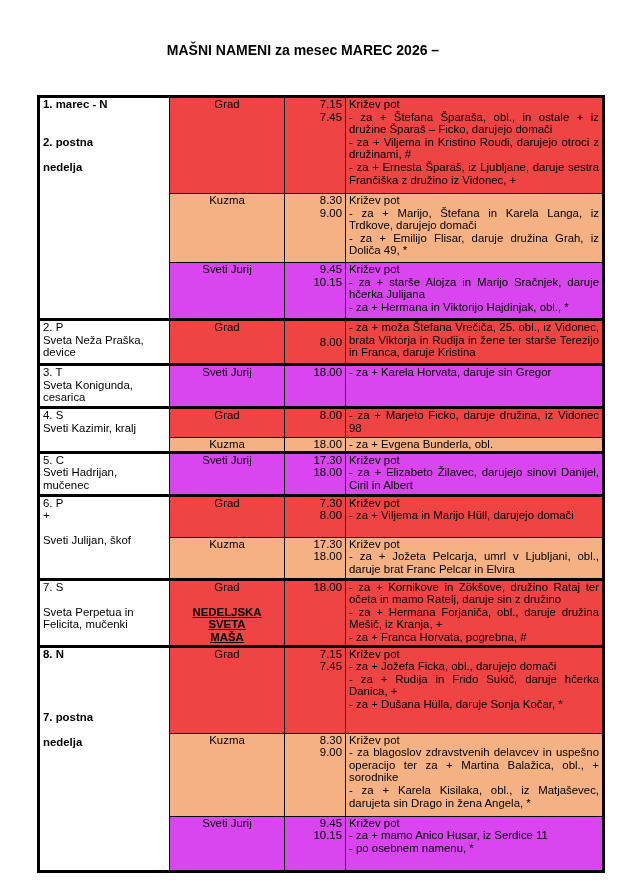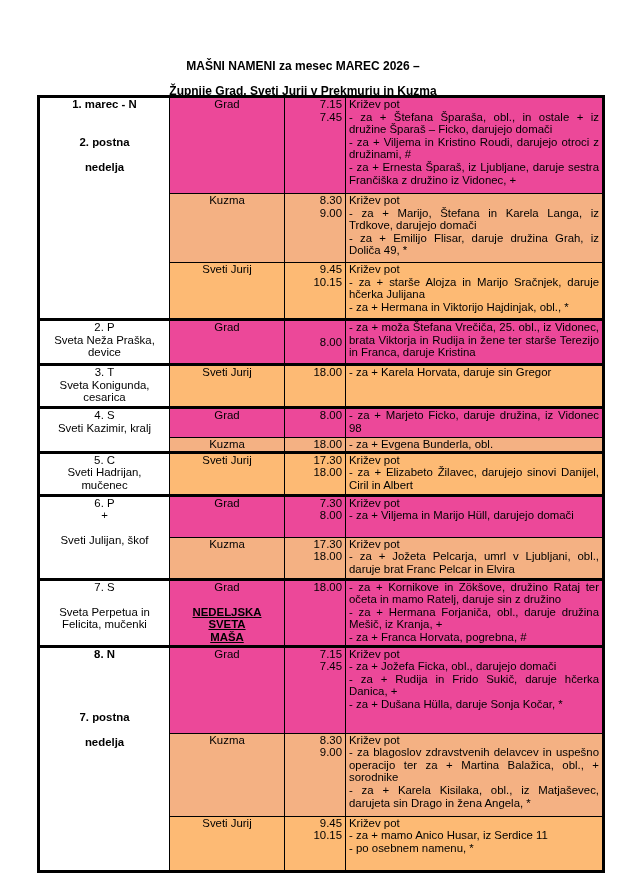--- a/index.html
+++ b/index.html
@@ -1,42 +1,41 @@
 <!DOCTYPE html>
 <html><head>
   <meta charset="utf-8">
   <style>
     html, body { margin:0; padding:0; background:#ffffff; }
     body { width:634px; height:896px; position:relative; overflow:hidden;
            font-family:"Liberation Sans", sans-serif; color:#000; }
     .title { position:absolute; left:0; top:38px; width:606px; text-align:center;
-             font-weight:bold; font-size:12px; line-height:25px;margin-top:16px; }
+             font-weight:bold; font-size:14px; line-height:25px; }
     table.sched { position:absolute; left:37px; top:95px; width:565px;
                   border-collapse:collapse; table-layout:fixed;
                   border:3px solid #000; font-size:11.4px; line-height:12.6px; }
     table.sched td { border:1px solid #000; padding:0 3px; vertical-align:top; }
-    td.day { background:#fff; text-align:center; border-right:1px solid #000;border-radius:12px; }
+    td.day { background:#fff; text-align:left; border-right:1px solid #000;border-radius:12px; }
     td.day.bold { font-weight:bold; }
     td.loc { text-align:center; vertical-align:middle; }
     td.loc.top { vertical-align:top; }
     td.time { text-align:right; }
     td.int { text-align:justify; }
     tr.daysep > td { border-top:3px solid #000; }
-    .grad { background:#ec4899; }
+    .grad { background:#ef4444; }
     .kuzma { background:#f4b183; }
-    .jurij { background:#fdba74; }
+    .jurij { background:#d946ef; }
     .line { display:block; }
     .u { text-decoration:underline; font-weight:bold; }
   </style>
 </head>
 <body>
 
 <div class="title">
   <div>MAŠNI NAMENI za mesec MAREC 2026 –</div>
-  <div>Župnije Grad, Sveti Jurij v Prekmurju in Kuzma</div>
 </div>
 
 <table class="sched">
   <colgroup>
     <col style="width:131px">
     <col style="width:115px">
     <col style="width:61px">
     <col style="width:258px">
   </colgroup>
   <tbody id="sched-body">

